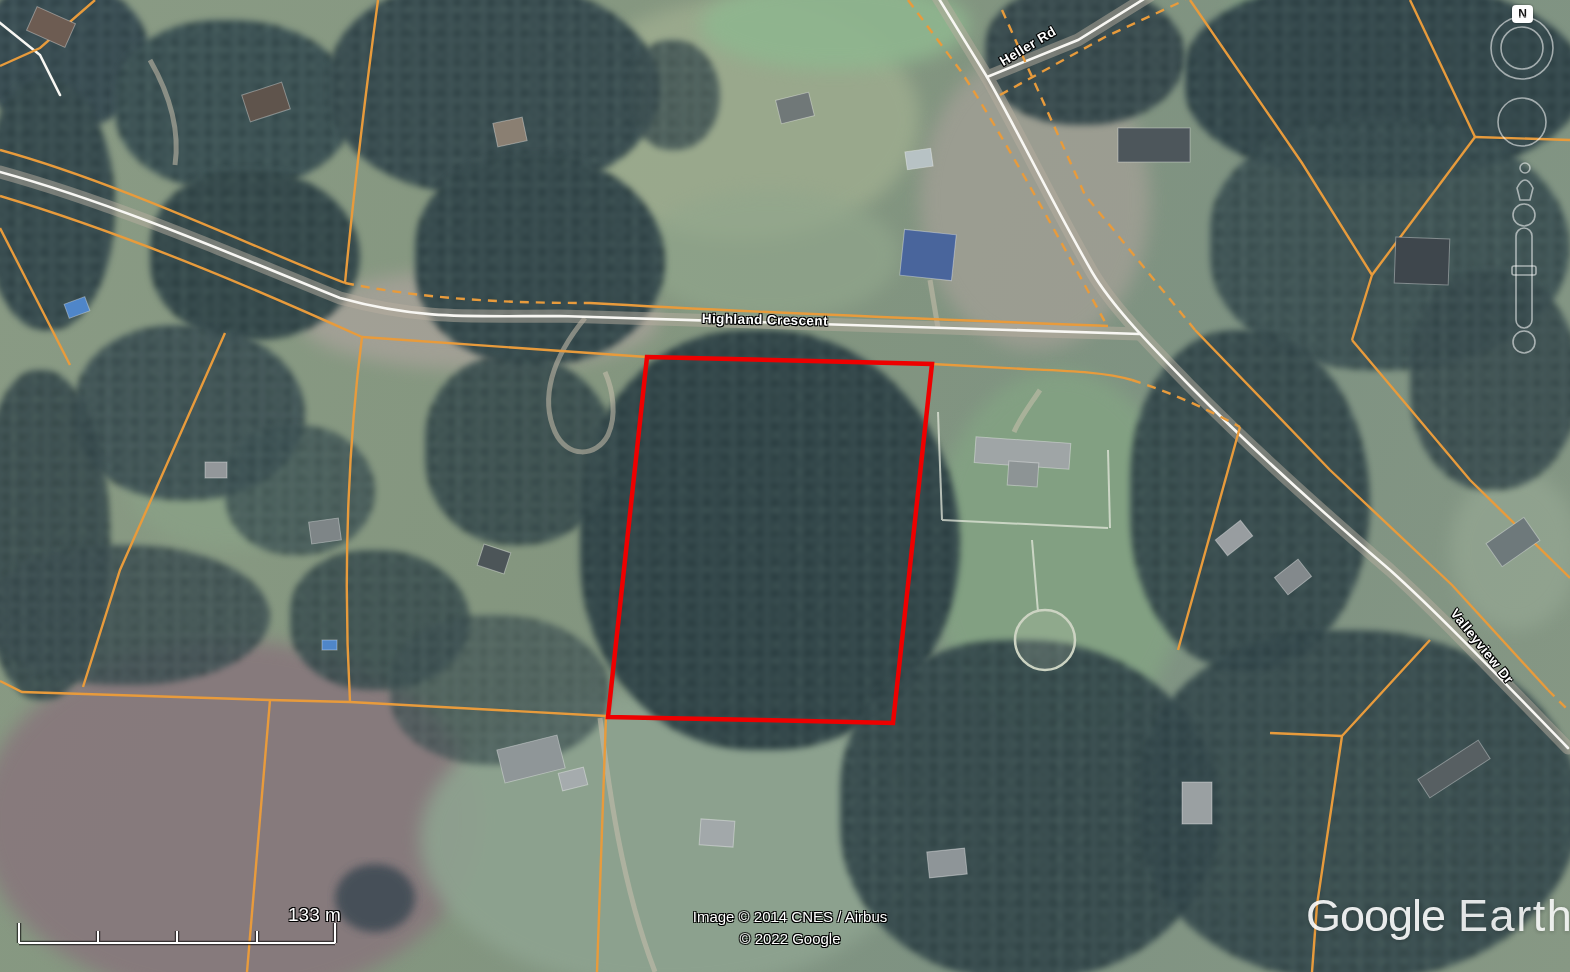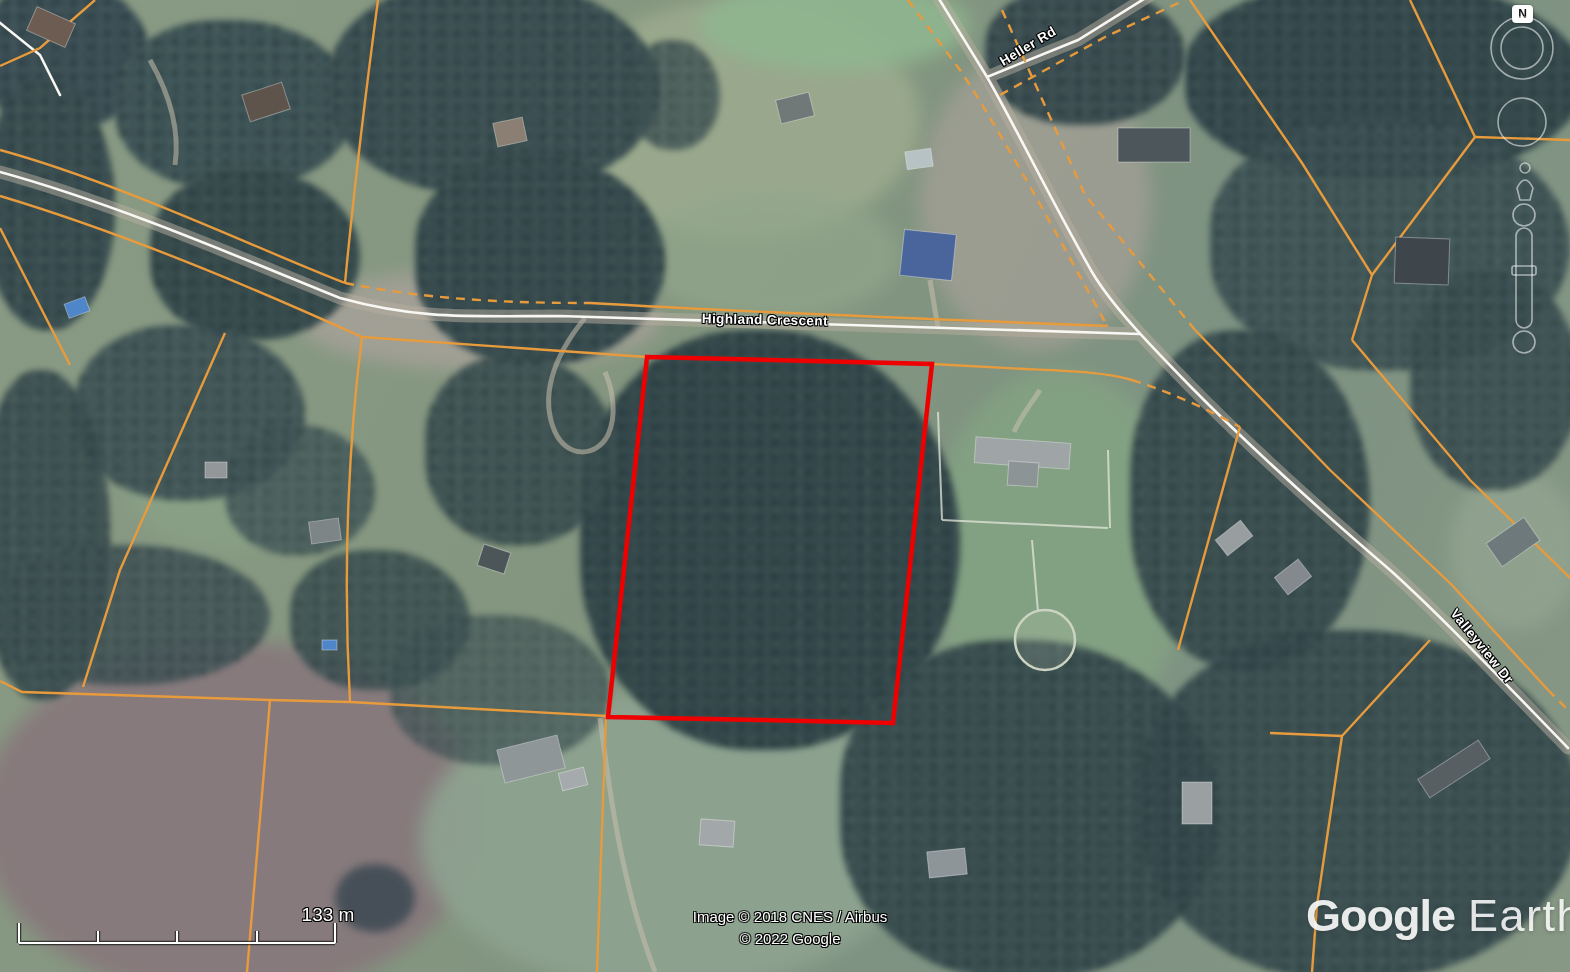--- a/index.html
+++ b/index.html
@@ -28,32 +28,32 @@
   #label-heller{left:997px;top:56px;transform:rotate(-31deg);}
   #label-valleyview{left:1459px;top:606px;transform:rotate(51deg);}
   .north-badge{
     position:absolute;left:1512px;top:5px;width:21px;height:18px;background:#fff;border-radius:4px;
     color:#111;font-size:12px;font-weight:700;display:flex;align-items:center;justify-content:center;
     box-shadow:0 0 2px rgba(0,0,0,.5);
   }
   .nav-svg{position:absolute;left:1480px;top:0;width:90px;height:380px;}
   .scalebar{position:absolute;left:0;top:898px;width:390px;height:64px;}
   .scalebar-label{
-    position:absolute;left:288px;top:6px;width:80px;text-align:center;color:#fff;font-size:19px;
+    position:absolute;left:288px;top:6px;width:80px;text-align:left;color:#fff;font-size:19px;
     text-shadow:-1px -1px 0 #000,1px -1px 0 #000,-1px 1px 0 #000,1px 1px 0 #000;
   }
   .attribution{
     position:absolute;left:640px;top:906px;width:300px;text-align:center;color:#fff;font-size:15px;
     line-height:22px;text-shadow:-1px -1px 0 #000,1px -1px 0 #000,-1px 1px 0 #000,1px 1px 0 #000;
   }
   .ge-logo{
     position:absolute;left:1306px;top:890px;display:flex;gap:13px;align-items:baseline;
     color:rgba(255,255,255,.93);font-size:45px;text-shadow:0 1px 4px rgba(0,0,0,.25);
   }
-  .ge-logo .w1{font-weight:700;letter-spacing:-1px;opacity:.96;}
+  .ge-logo .w1{font-weight:400;letter-spacing:-1px;opacity:.96;}
   .ge-logo .w2{font-weight:400;letter-spacing:1.5px;opacity:.92;}
 </style>
 </head>
 <body>
 
 <div class="stage">
 
   <div class="terrain" id="terrain">
       <div class="patch field" style="left: 560px; top: 0px; width: 360px; height: 240px; background-color: rgb(156, 171, 142); opacity: 0.9;"></div>
       <div class="patch field" style="left: 700px; top: -20px; width: 270px; height: 90px; background-color: rgb(143, 182, 143); opacity: 0.9;"></div>
@@ -234,21 +234,21 @@
           <path d="M335,45 V25"></path>
         <path d="M98,45 V33"></path>
           <path d="M177,45 V33"></path>
           <path d="M257,45 V33"></path>
       </g>
     </svg>
     <div class="scalebar-label">133 m</div>
   </div>
 
   <div class="attribution">
-    <div>Image © 2018 CNES / Airbus</div>
+    <div>Image © 2014 CNES / Airbus</div>
     <div>© 2022 Google</div>
   </div>
 
   <div class="ge-logo">
     <span class="w1">Google</span>
     <span class="w2">Earth</span>
   </div>
 </div>
 
 </body></html>

